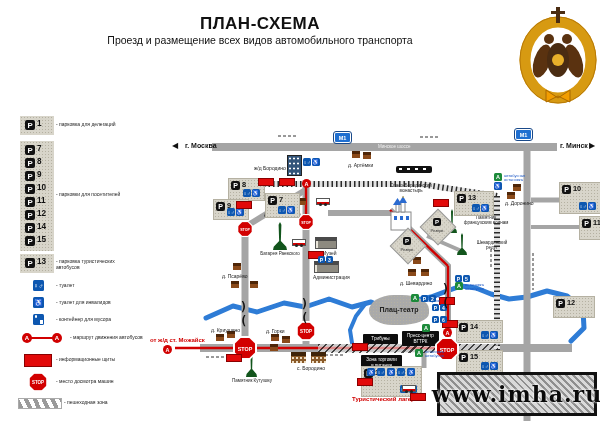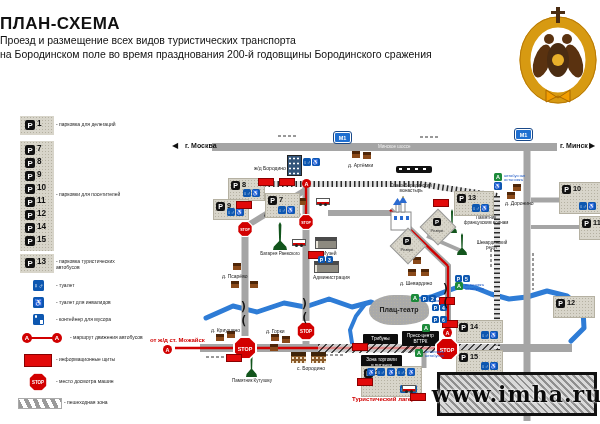--- a/index.html
+++ b/index.html
@@ -1,19 +1,19 @@
 <!DOCTYPE html>
 <html><head>
 <meta charset="utf-8">
 <style>
   html,body{margin:0;padding:0}
   body{width:600px;height:424px;position:relative;background:#fff;overflow:hidden;
        font-family:"Liberation Sans",sans-serif;-webkit-font-smoothing:antialiased}
   .abs{position:absolute}
-  #header{left:0;top:14px;width:520px;}
+  #header{left:0;top:14px;width:520px;text-align:center}
   #page-title{font-size:17px;font-weight:bold;color:#111;letter-spacing:.5px}
   .sub{font-size:10.5px;color:#111;line-height:1.32}
   .dotg{background-color:#d8d5ca;background-image:radial-gradient(#b5b1a2 .6px,transparent .7px);background-size:3px 3px}
   .picon{background:#111;color:#fff;border-radius:2px;font-weight:bold;display:flex;align-items:center;justify-content:center}
   .bicon{background:#0d57b0;color:#fff;border-radius:1.5px;display:flex;align-items:center;justify-content:center;font-weight:bold;overflow:hidden}
   .gicon{background:#1c8a3a;color:#fff;border-radius:1.5px;display:flex;align-items:center;justify-content:center;font-weight:bold}
   .rcir{background:#d10000;color:#fff;border-radius:50%;display:flex;align-items:center;justify-content:center;font-weight:bold}
   .redrect{background:#e20a0a;border:.5px solid #8a0000}
   .oct{clip-path:polygon(30% 0,70% 0,100% 30%,100% 70%,70% 100%,30% 100%,0 70%,0 30%)}
   .stopin{background:#d20000;color:#fff;font-weight:bold;display:flex;align-items:center;justify-content:center;width:100%;height:100%}
@@ -40,22 +40,21 @@
              background:repeating-linear-gradient(45deg,#8f8f8f 0 2px,#d9d9d9 2px 5px);
              display:flex;align-items:center;justify-content:center}
   #watermark span{font-family:"DejaVu Serif",serif;font-weight:bold;font-size:22px;color:#0a0a0a;letter-spacing:1px;
                   text-shadow:0 0 2px #fff,0 0 3px #fff}
 </style>
 </head>
 <body>
 
 <div id="header" class="abs">
   <div id="page-title">ПЛАН-СХЕМА</div>
-  <div class="sub">Проезд и размещение всех видов туристических транспорта</div>
-  <div class="sub">на Бородинском поле во время празднования 200-й годовщины Бородинского сражения</div>
+  <div class="sub">Проезд и размещение всех видов автомобильного транспорта</div>
 </div>
 
 <div class="abs" style="left:518px;top:6px;width:80px;height:98px">
   <svg width="80" height="98">
     <ellipse cx="40" cy="54" rx="33" ry="38" fill="#fff" stroke="#d79a12" stroke-width="11"></ellipse>
     <ellipse cx="40" cy="54" rx="38" ry="43" fill="none" stroke="#b87a08" stroke-width="1"></ellipse>
     <rect x="38" y="1" width="4" height="16" fill="#4a2c12"></rect>
     <rect x="33" y="5" width="14" height="3" fill="#4a2c12"></rect>
     <ellipse cx="24" cy="55" rx="8" ry="17" fill="#5a3210" transform="rotate(18 24 55)"></ellipse>
     <ellipse cx="56" cy="55" rx="8" ry="17" fill="#5a3210" transform="rotate(-18 56 55)"></ellipse>

